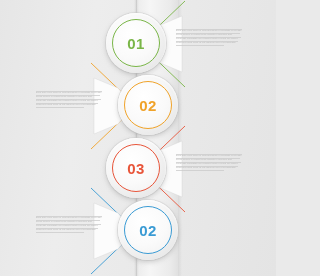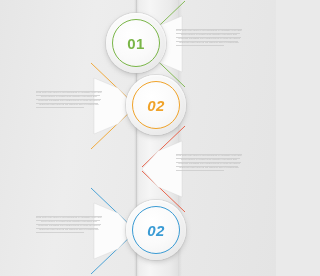--- a/index.html
+++ b/index.html
@@ -13,21 +13,20 @@
     font-family: "Liberation Sans", sans-serif;
     background: #eaeaea;
   }
 
   #infographic {
     position: relative;
     width: 276px;
     height: 276px;
     background: linear-gradient(100deg, #e6e6e6 0%, #ededed 30%, #e9e9e9 60%, #e4e4e4 100%);
     overflow: hidden;
-    text-align: center;
   }
 
   
   .spine {
     position: absolute;
     top: 0;
     bottom: 0;
     left: 136px;
     width: 42px;
     background: linear-gradient(to right,
@@ -89,21 +88,21 @@
     width: 60px;
     height: 60px;
     border-radius: 50%;
     background: radial-gradient(circle at 36% 30%, #fdfdfd 0%, #f6f6f6 45%, #e9e9e9 78%, #dddddd 100%);
     box-shadow:
        0 2px 5px rgba(120,120,120,0.35),
        0 0 0 1px rgba(210,210,210,0.5),
        inset 0 1px 2px rgba(255,255,255,0.9);
   }
   .step.right .disc { left: 106px; }
-  .step.left  .disc { left: 126px; font-style: italic; }
+  .step.left  .disc { left: 118px; }
 
   .ring {
     position: absolute;
     top: 6px; left: 6px;
     width: 48px;
     height: 48px;
     border-radius: 50%;
     border: 1px solid currentColor;
     box-sizing: border-box;
     background: radial-gradient(circle at 40% 32%, #ffffff 0%, #fafafa 55%, #f1f1f1 100%);
@@ -224,20 +223,24 @@
         <line class="ray" x1="2" y1="43" x2="45" y2="2" stroke="#e8553a" stroke-width="0.9"></line>
         <line class="ray" x1="2" y1="47" x2="45" y2="88" stroke="#e8553a" stroke-width="0.9"></line>
       </svg>
     </div>
     <div class="wedge">
       <svg width="44" height="60" viewBox="0 0 44 60">
         <path d="M0 30 L16 12 L40 2 L40 58 L16 48 Z" fill="#fcfcfc"></path>
         <path d="M0 30 L16 12 L40 2 L40 58 L16 48 Z" fill="none" stroke="rgba(200,200,200,0.45)" stroke-width="0.6"></path>
       </svg>
     </div>
+    <div class="disc">
+      <div class="ring" style="color:#e8553a"></div>
+      <div class="num" style="color:#e8553a">03</div>
+    </div>
     <div class="textblock">
       <div class="tline"></div>
       <div class="tline"></div>
       <div class="tline"></div>
       <div class="tline"></div>
       <div class="tline"></div>
       <div class="tb-text">Duis aute irure dolor in reprehenderit in voluptate velit esse cillum dolore eu fugiat nulla pariatur excepteur sint occaecat cupidatat non proident sunt in culpa qui officia deserunt mollit anim id est laborum sed ut perspiciatis</div>
     </div>
   </div>
 

